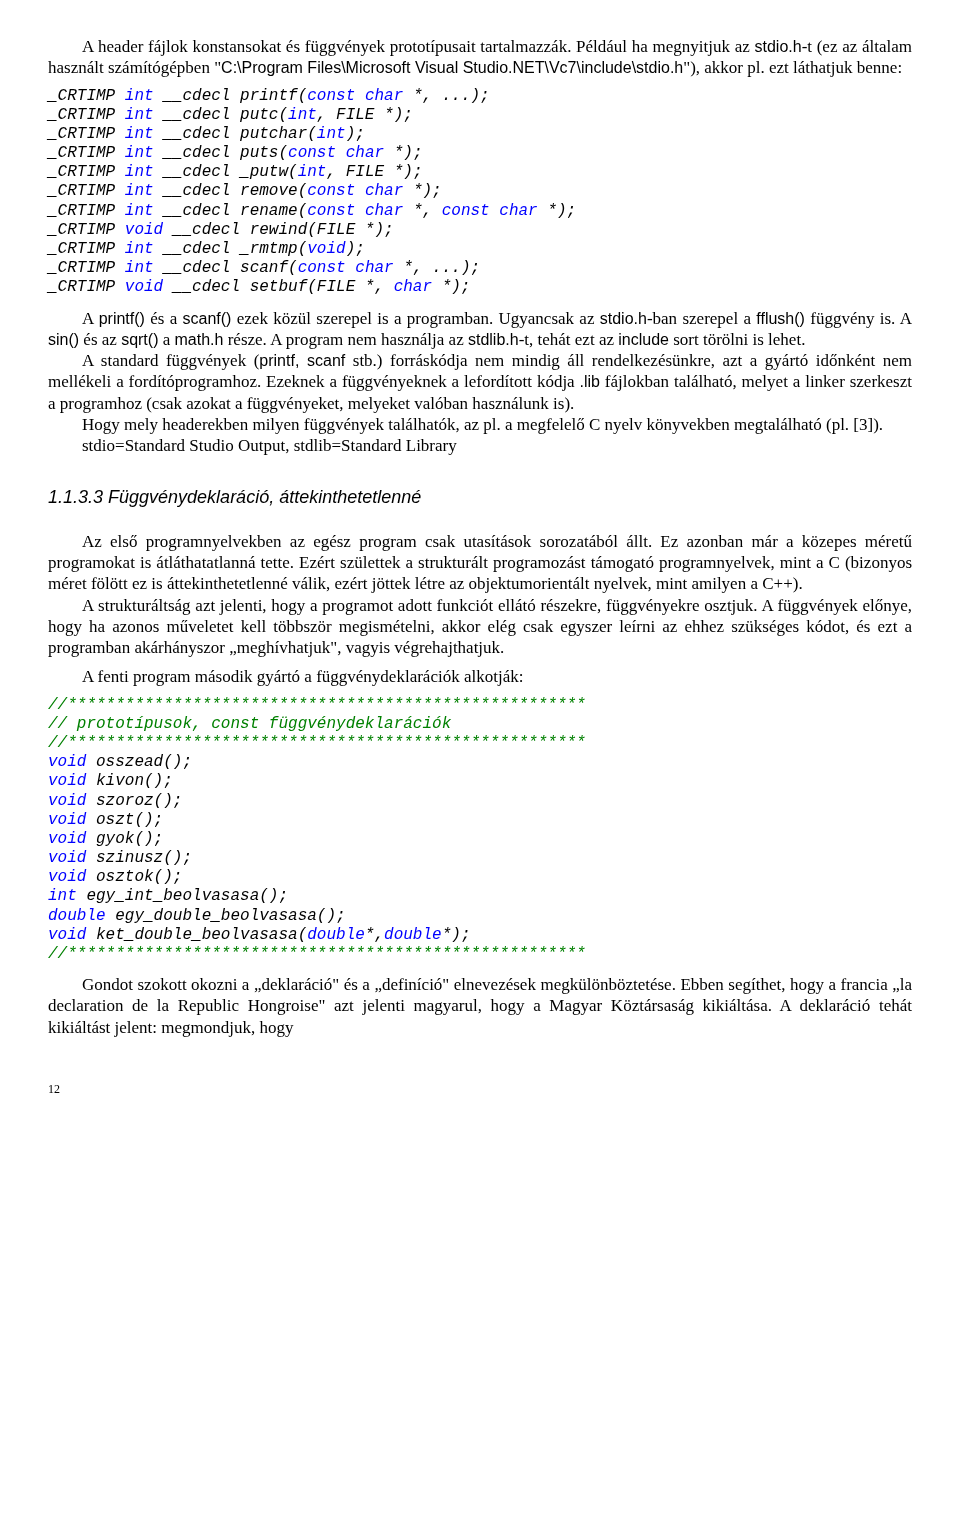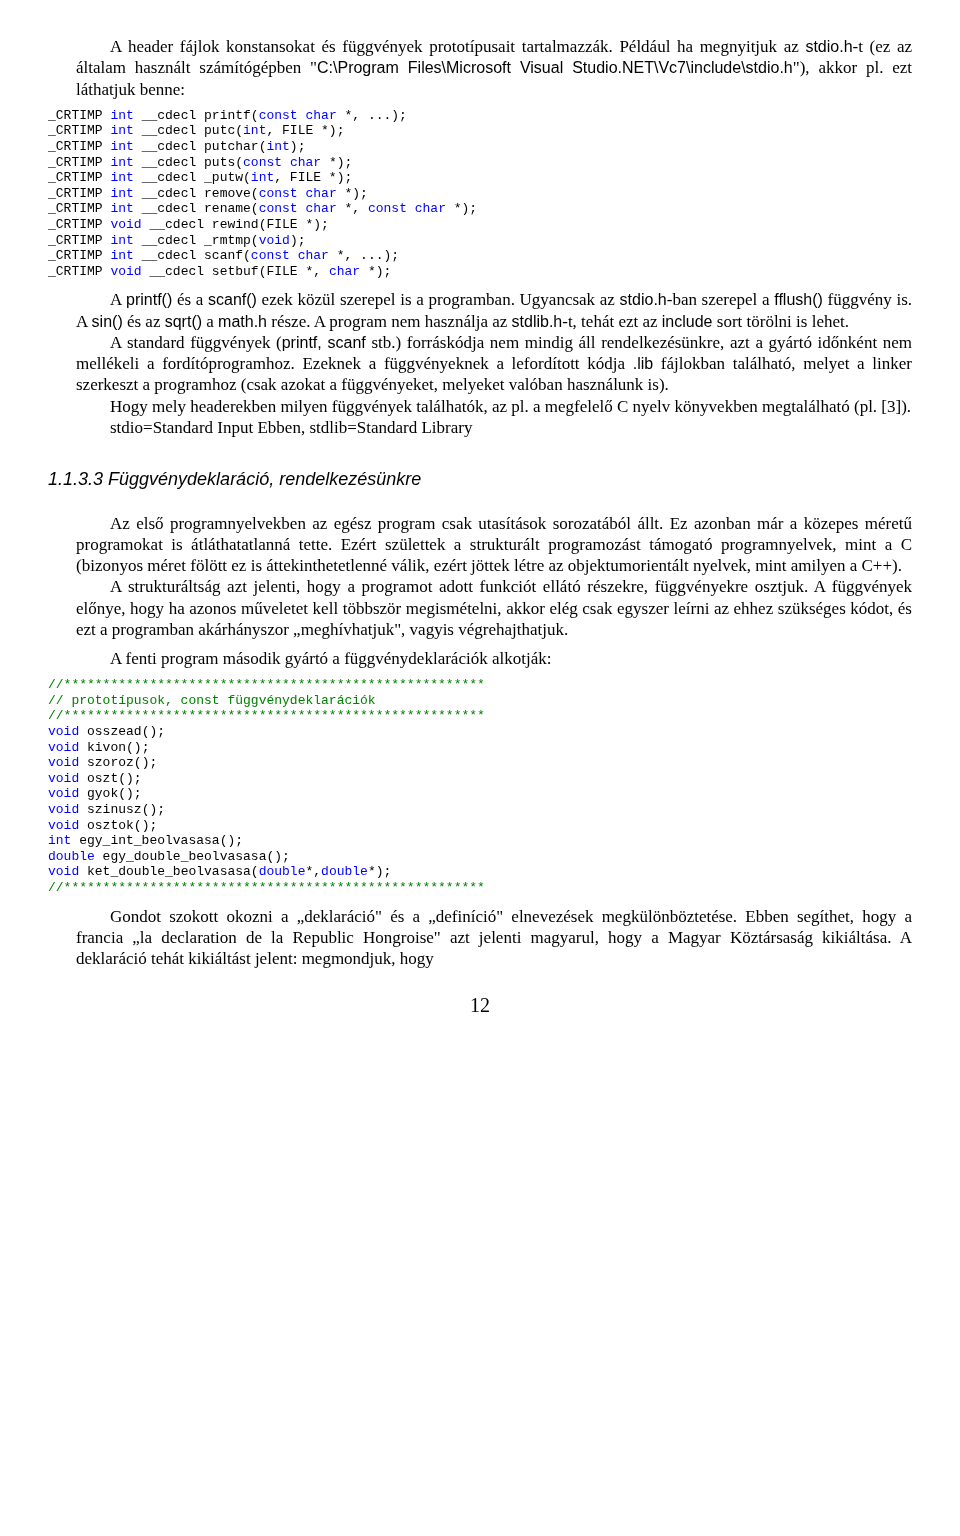--- a/index.html
+++ b/index.html
@@ -7,42 +7,43 @@
   font-size: 17px;
   line-height: 1.25;
   color: #000;
   background: #fff;
   margin: 0;
   padding: 36px 48px 36px 48px;
   width: 960px;
   box-sizing: border-box;
 }
 p { margin: 0; text-align: justify; }
-.indent { text-indent: 2em; margin-left: 28px; }
+.indent { text-indent: 2em; }
 .block { margin-bottom: 8px; }
 .code {
   font-family: "Courier New", Courier, monospace;
-  font-size: 13px;
+  font-size: 16px;
   white-space: pre;
   line-height: 1.2;
   margin: 6px 0 10px 0;
+  font-style: italic;
 }
 .kw-blue { color: #0000ff; }
 .kw-green { color: #008000; }
 .sans { font-family: Arial, Helvetica, sans-serif; font-size: 16px; }
 .section-hdr {
   font-style: italic;
   font-family: Arial, Helvetica, sans-serif;
   font-size: 18px;
   margin: 30px 0 22px 0;
 }
 .pagenum {
-  text-align: center;
-  margin-top: 24px;
-  font-size: 20px;
+  text-align: left;
+  margin-top: 44px;
+  font-size: 12px;
 }
 </style>
 </head>
 <body>
 
 <p class="indent block">
 <span>A header fájlok konstansokat és függvények prototípusait tartalmazzák. Például ha megnyitjuk az </span><span class="sans">stdio.h</span><span>-t (ez az általam használt számítógépben "</span><span class="sans">C:\Program Files\Microsoft Visual Studio.NET\Vc7\include\stdio.h</span><span>"), akkor pl. ezt láthatjuk benne:</span>
 </p>
 
 <div class="code" id="code1">_CRTIMP <span class="kw-blue">int</span> __cdecl printf(<span class="kw-blue">const</span> <span class="kw-blue">char</span> *, ...);
@@ -59,23 +60,23 @@
 
 <p class="indent">
 <span>A </span><span class="sans">printf()</span><span> és a </span><span class="sans">scanf()</span><span> ezek közül szerepel is a programban. Ugyancsak az </span><span class="sans">stdio.h</span><span>-ban szerepel a </span><span class="sans">fflush()</span><span> függvény is. A </span><span class="sans">sin()</span><span> és az </span><span class="sans">sqrt()</span><span> a </span><span class="sans">math.h</span><span> része. A program nem használja az </span><span class="sans">stdlib.h</span><span>-t, tehát ezt az </span><span class="sans">include</span><span> sort törölni is lehet.</span>
 </p>
 
 <p class="indent">
 <span>A standard függvények (</span><span class="sans">printf, scanf</span><span> stb.) forráskódja nem mindig áll rendelkezésünkre, azt a gyártó időnként nem mellékeli a fordítóprogramhoz. Ezeknek a  függvényeknek  a lefordított kódja </span><span class="sans">.lib</span><span> fájlokban található, melyet a linker szerkeszt a programhoz (csak azokat a függvényeket, melyeket valóban használunk is).</span>
 </p>
 
 <p class="indent"><span>Hogy mely headerekben milyen függvények találhatók, az pl. a megfelelő C nyelv könyvekben megtalálható (pl. [3]).</span></p>
-<p class="indent block"><span>stdio=Standard Input Ebben, stdlib=Standard Library</span></p>
+<p class="indent block"><span>stdio=Standard Studio Output, stdlib=Standard Library</span></p>
 
-<div class="section-hdr">1.1.3.3 Függvénydeklaráció, rendelkezésünkre</div>
+<div class="section-hdr">1.1.3.3 Függvénydeklaráció, áttekinthetetlenné</div>
 
 <p class="indent"><span>Az első programnyelvekben az egész program csak utasítások sorozatából állt. Ez azonban már a közepes méretű programokat is átláthatatlanná tette. Ezért születtek a strukturált programozást  támogató  programnyelvek,  mint  a  C  (bizonyos  méret  fölött  ez  is áttekinthetetlenné válik, ezért jöttek létre az objektumorientált nyelvek, mint amilyen a C++).</span></p>
 <p class="indent block"><span>A strukturáltság azt jelenti, hogy a programot adott funkciót ellátó részekre, függvényekre osztjuk. A függvények előnye, hogy ha azonos műveletet kell többször megismételni, akkor elég csak egyszer leírni az ehhez szükséges kódot, és ezt a programban akárhányszor „meghívhatjuk", vagyis végrehajthatjuk.</span></p>
 
 <p class="indent block"><span>A fenti program második gyártó a függvénydeklarációk alkotják:</span></p>
 
 <div class="code" id="code2"><span class="kw-green">//******************************************************</span>
 <span class="kw-green">// prototípusok, const függvénydeklarációk</span>
 <span class="kw-green">//******************************************************</span>
 <span class="kw-blue">void</span> osszead();

